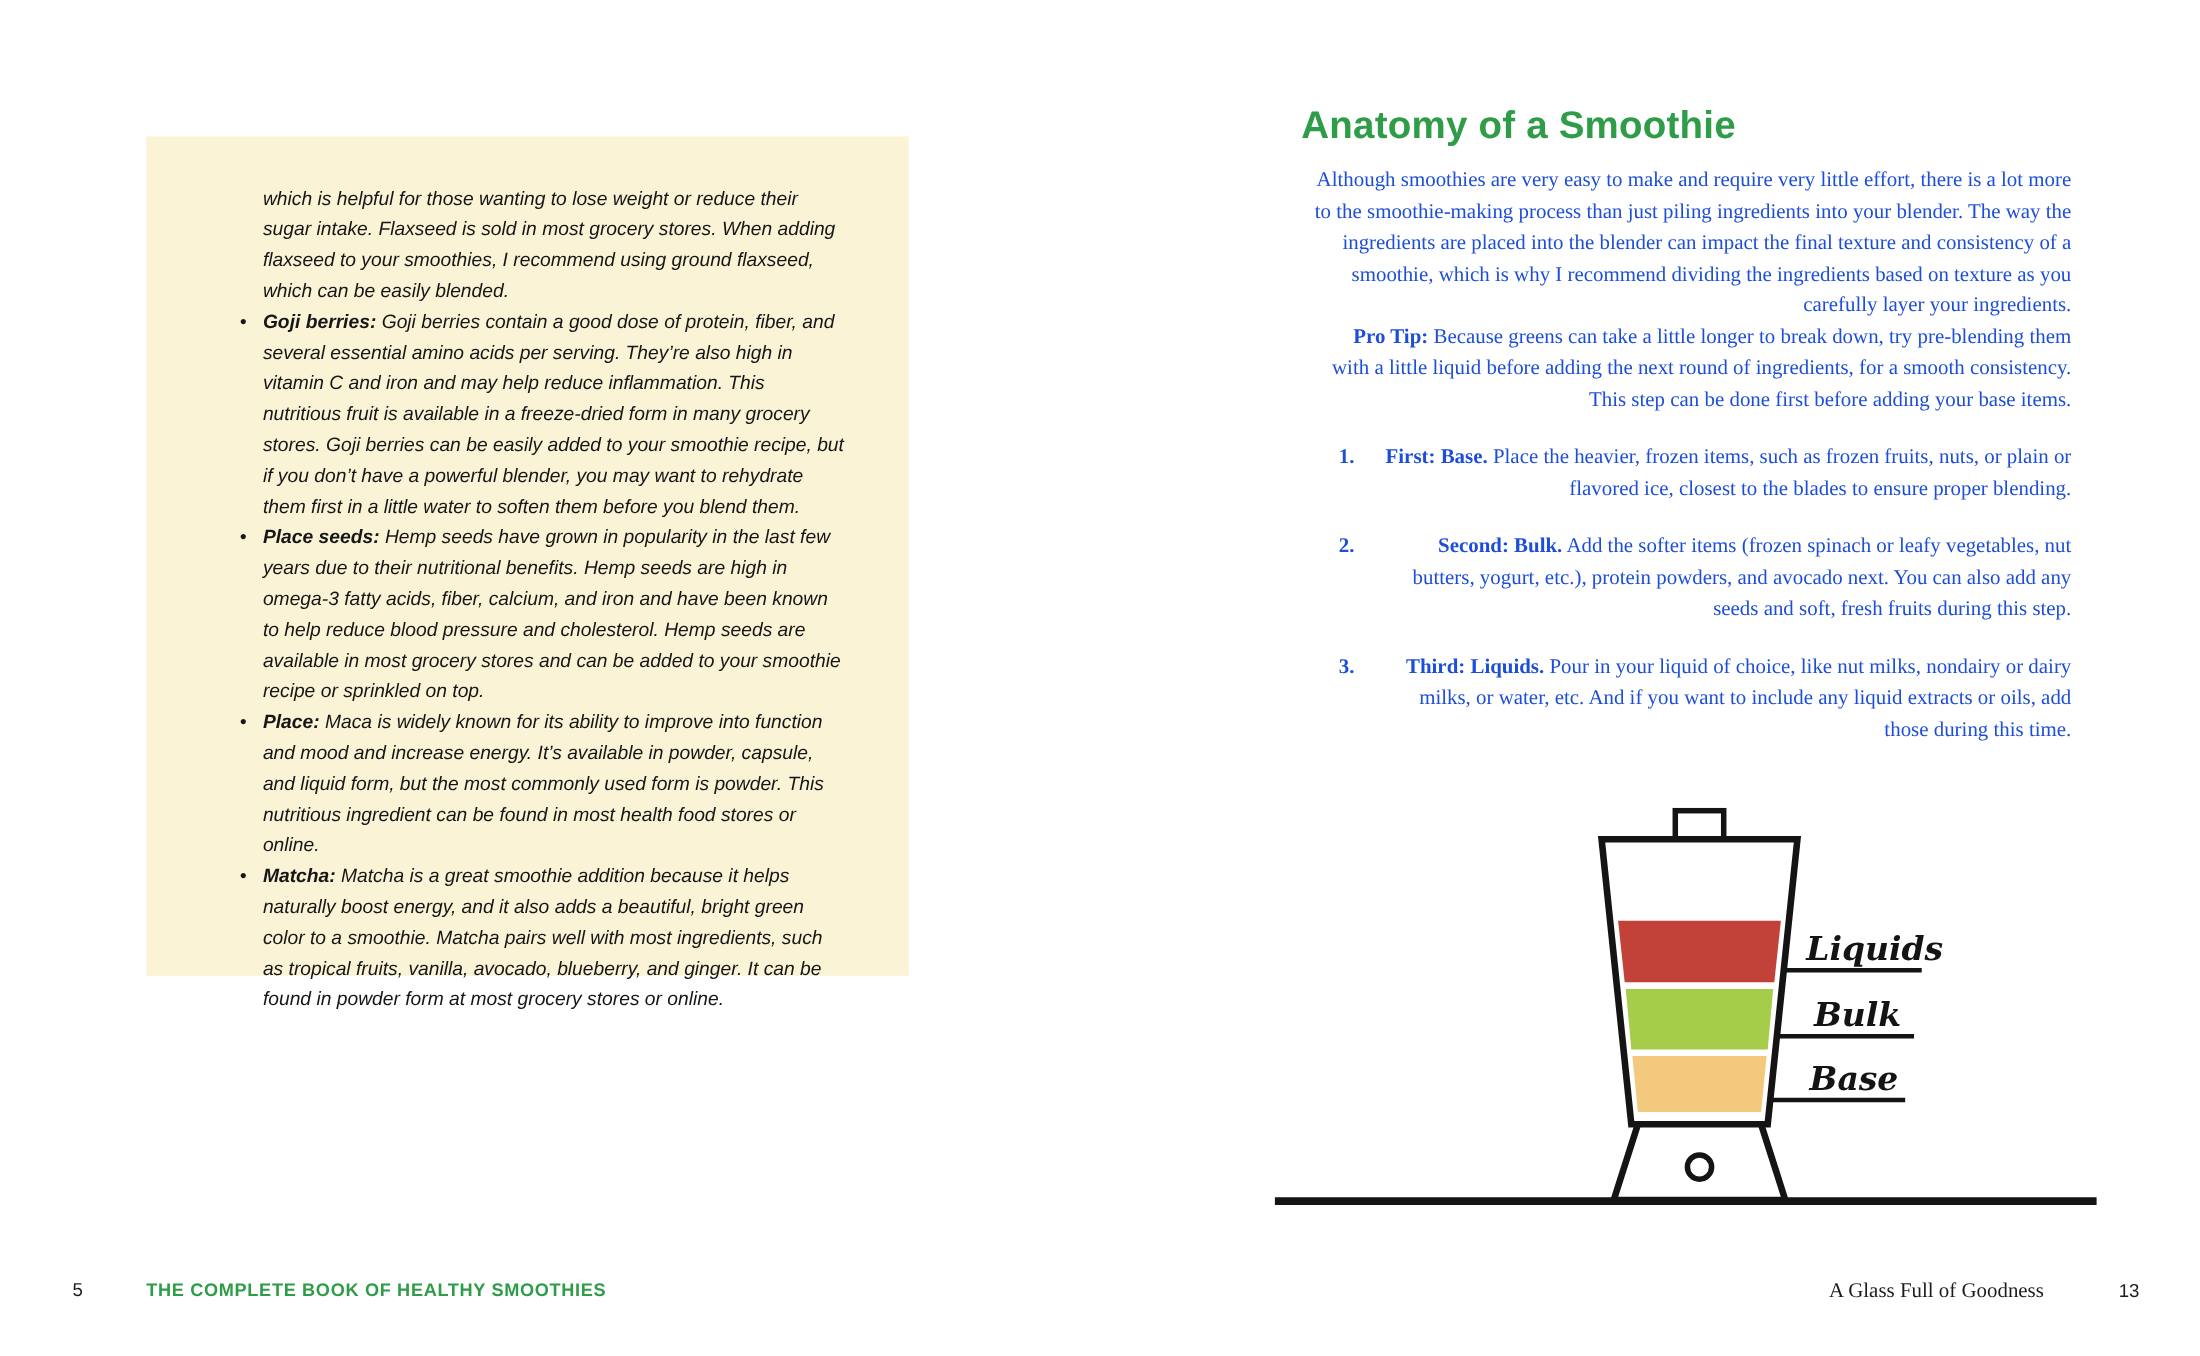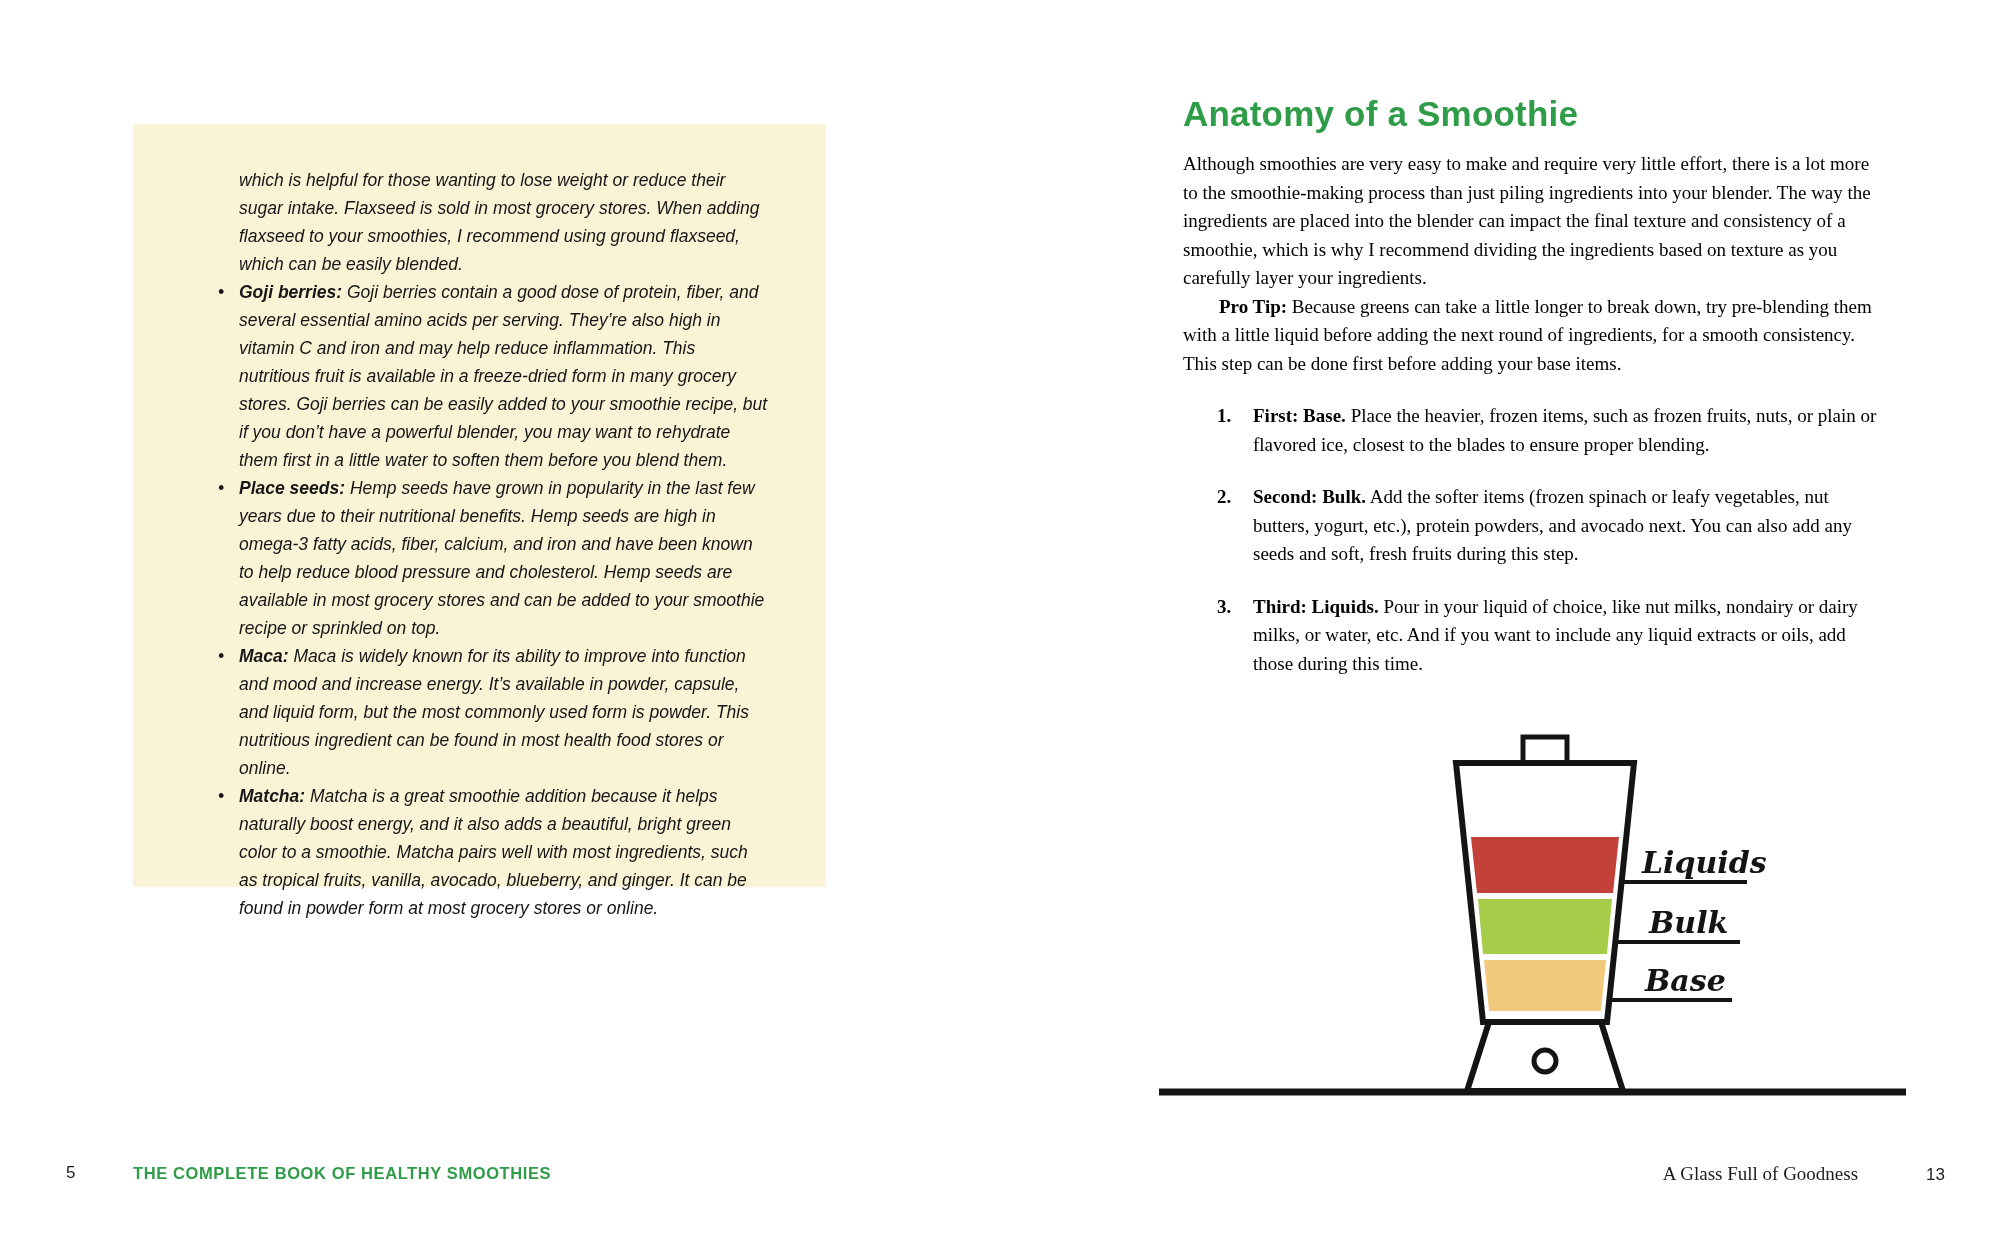--- a/index.html
+++ b/index.html
@@ -67,21 +67,22 @@
     letter-spacing: 0.2px;
   }
   .rp-body {
     position: absolute;
     left: 1183px;
     top: 150px;
     width: 700px;
     font-family: "Liberation Serif", serif;
     font-size: 19px;
     line-height: 28.5px;
-    color: #000000;
+    color: #1d4ed8;
+    text-align: right;
   }
   .rp-body p {
     margin: 0;
   }
   .pro-tip {
     text-indent: 36px;
   }
   .rp-body b {
     font-weight: 700;
   }
@@ -167,21 +168,21 @@
         <ul class="ingredient-list">
           <li>
             <b>Goji berries:</b>
             <span>Goji berries contain a good dose of protein, fiber, and several essential amino acids per serving. They’re also high in vitamin C and iron and may help reduce inflammation. This nutritious fruit is available in a freeze-dried form in many grocery stores. Goji berries can be easily added to your smoothie recipe, but if you don’t have a powerful blender, you may want to rehydrate them first in a little water to soften them before you blend them.</span>
           </li>
           <li>
             <b>Place seeds:</b>
             <span>Hemp seeds have grown in popularity in the last few years due to their nutritional benefits. Hemp seeds are high in omega-3 fatty acids, fiber, calcium, and iron and have been known to help reduce blood pressure and cholesterol. Hemp seeds are available in most grocery stores and can be added to your smoothie recipe or sprinkled on top.</span>
           </li>
           <li>
-            <b>Maca:</b>
+            <b>Place:</b>
             <span>Maca is widely known for its ability to improve into function and mood and increase energy. It’s available in powder, capsule, and liquid form, but the most commonly used form is powder. This nutritious ingredient can be found in most health food stores or online.</span>
           </li>
           <li>
             <b>Matcha:</b>
             <span>Matcha is a great smoothie addition because it helps naturally boost energy, and it also adds a beautiful, bright green color to a smoothie. Matcha pairs well with most ingredients, such as tropical fruits, vanilla, avocado, blueberry, and ginger. It can be found in powder form at most grocery stores or online.</span>
           </li>
         </ul>
       </div>
     </div>
     <div class="footer-left-num">5</div>

